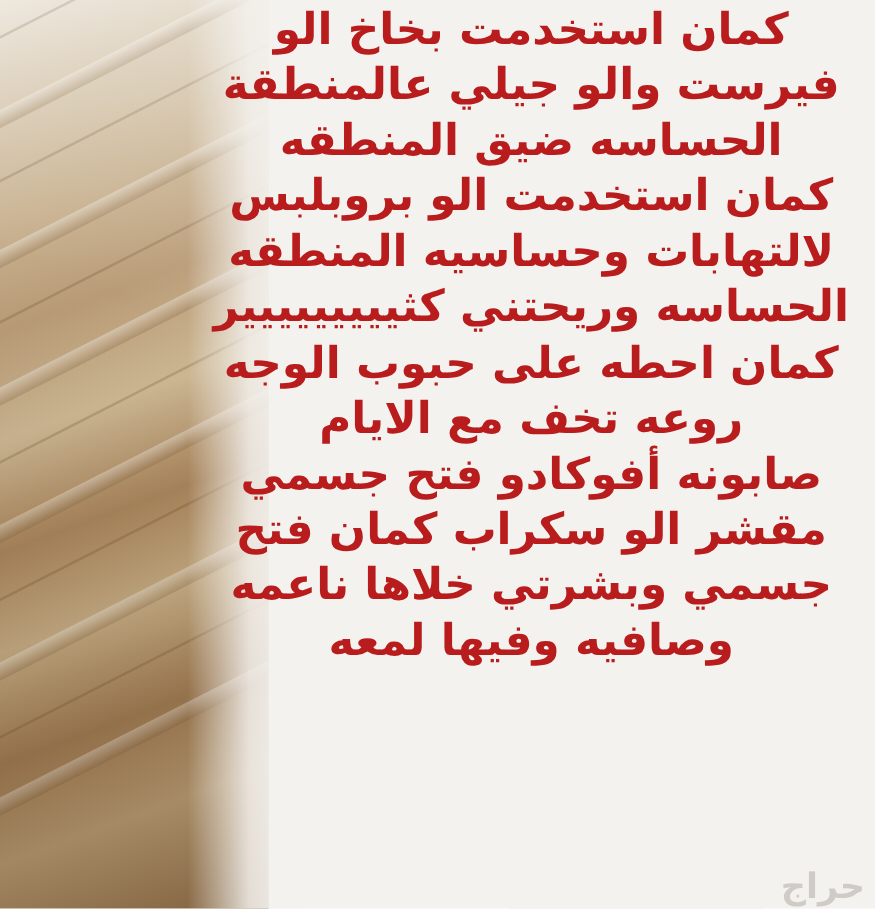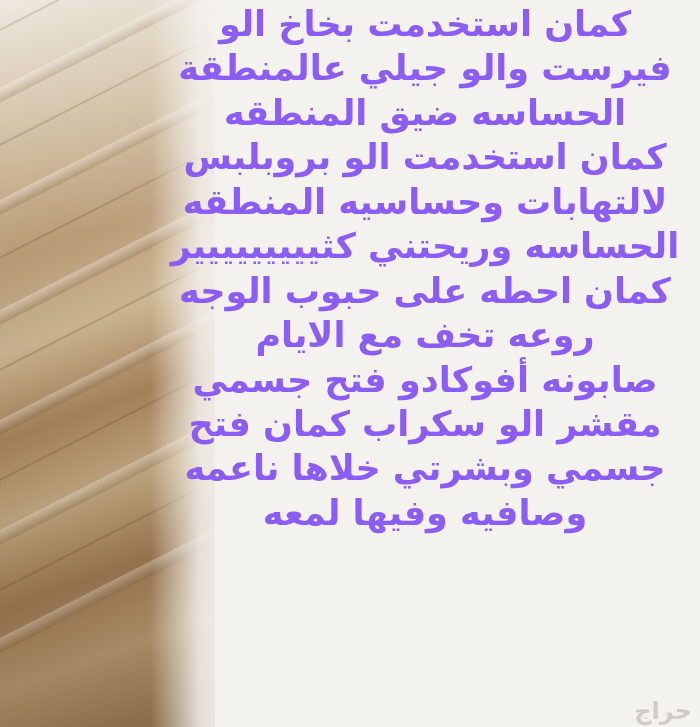--- a/index.html
+++ b/index.html
@@ -83,36 +83,36 @@
     height: 727px;
     background: transparent;
   }
   .post-text {
     position: absolute;
     right: 18px;
     top: 2px;
     width: 514px;
     direction: rtl;
     text-align: center;
-    color: #8b5cf6;
+    color: #b91c1c;
     font-family: "DejaVu Sans", sans-serif;
     font-weight: bold;
     font-size: 35px;
     line-height: 1.27;
     letter-spacing: 0px;
     white-space: pre-line;
   }
 
   
   .watermark {
     position: absolute;
     right: 8px;
     bottom: 2px;
     font-family: "DejaVu Sans", sans-serif;
-    font-size: 24px;
+    font-size: 28px;
     font-weight: bold;
     color: #c9c6c2;
     direction: rtl;
     opacity: 0.85;
     letter-spacing: 1px;
   }
 </style>
 </head>
 <body>
 

